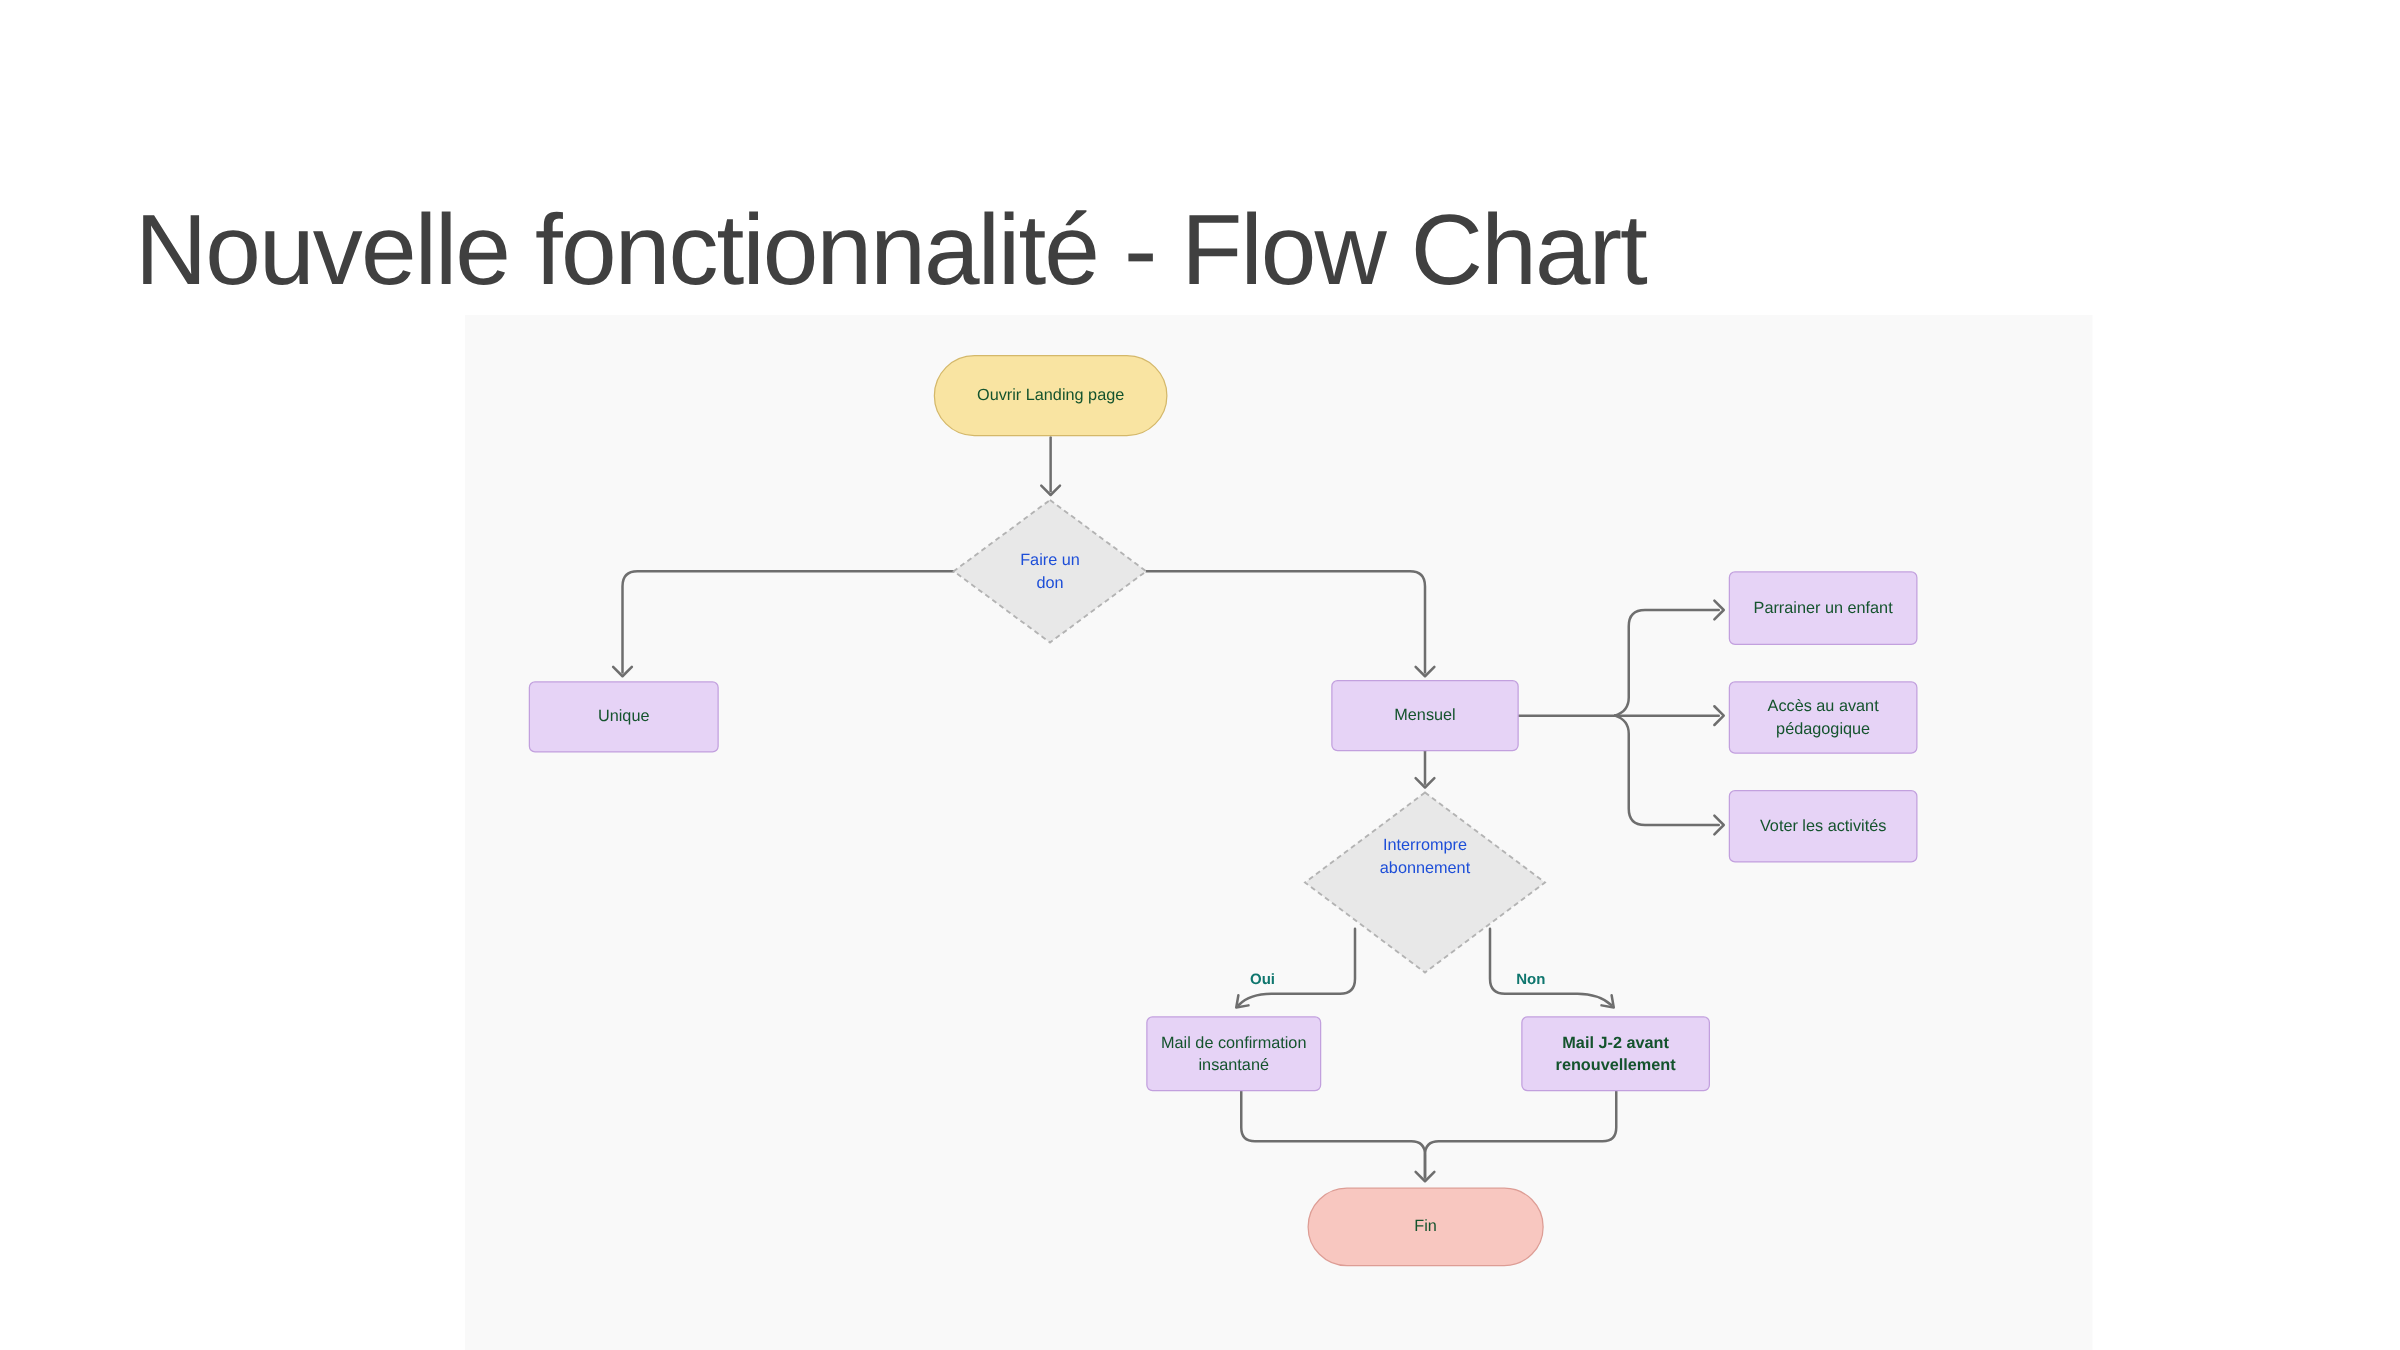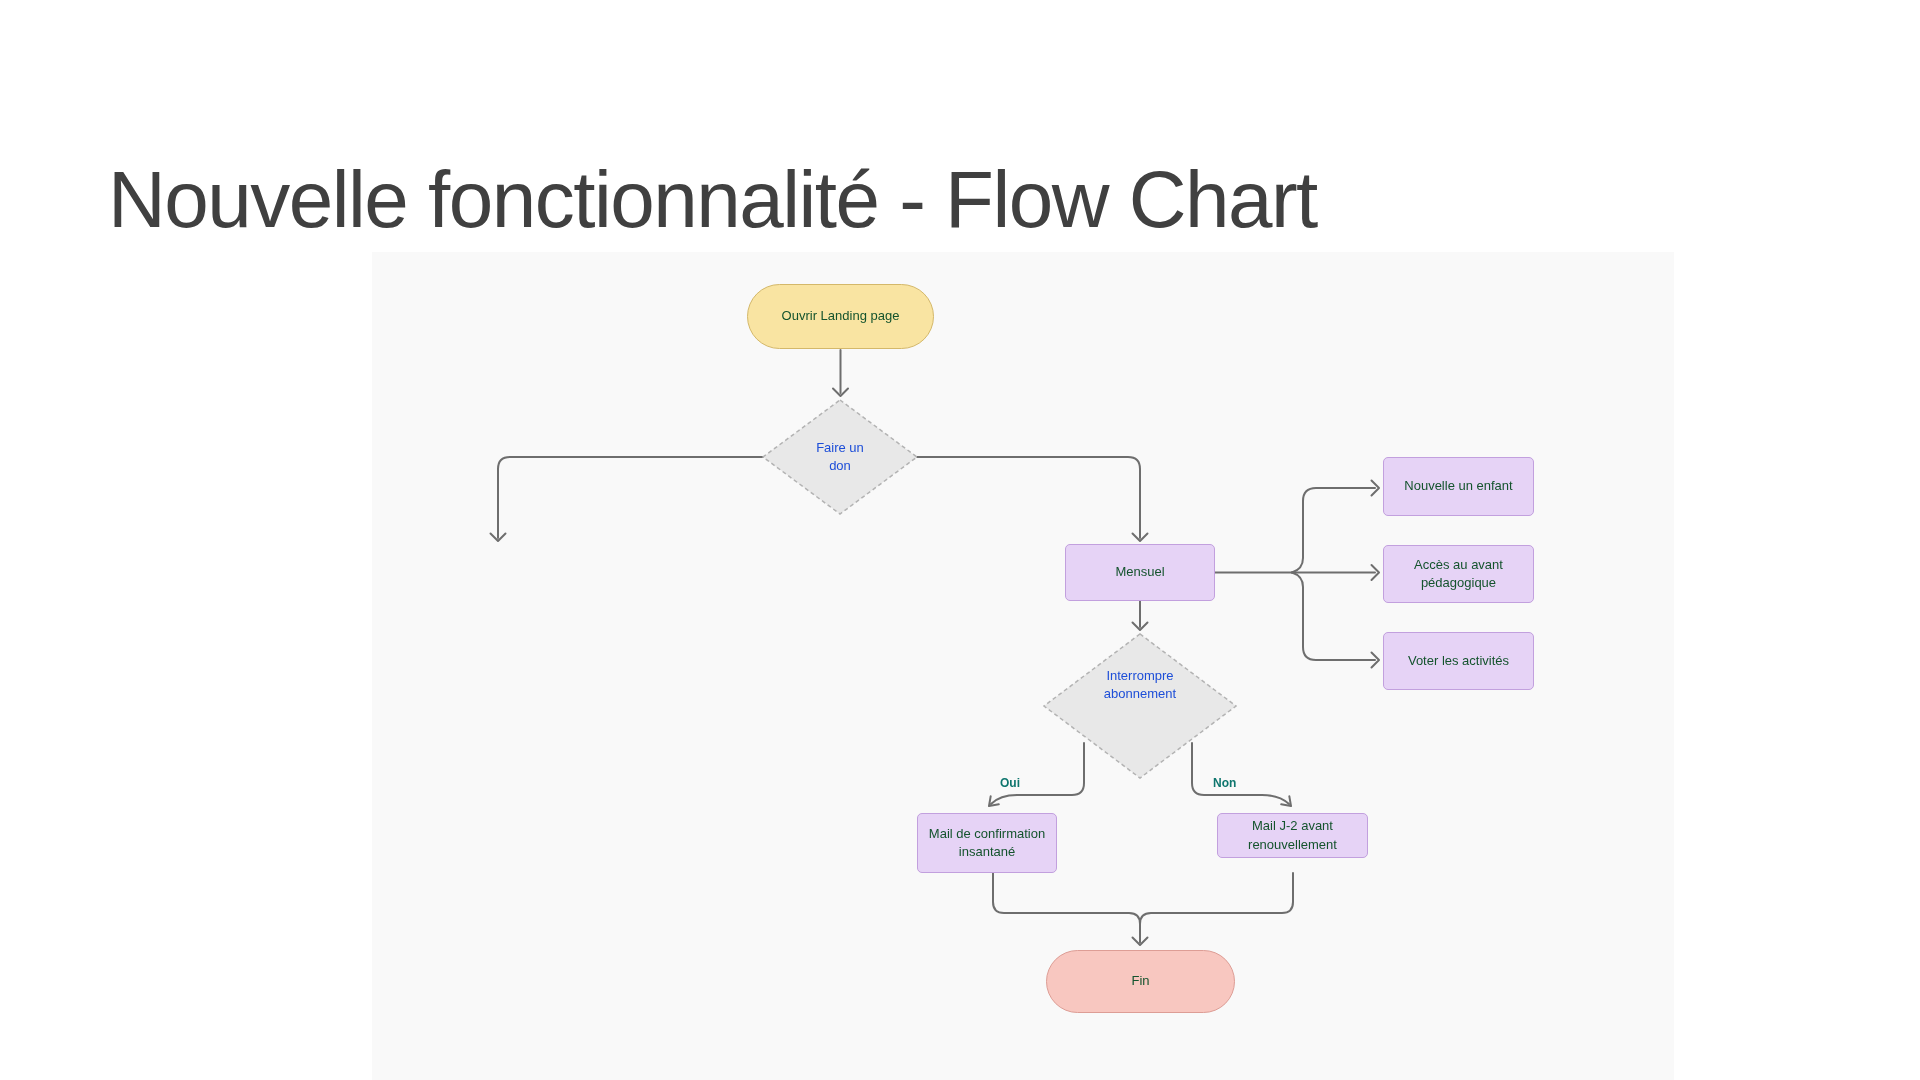--- a/index.html
+++ b/index.html
@@ -77,21 +77,21 @@
   }
 
   
   .n-start      { left: 375px; top: 32px;  width: 187px; height: 65px; }
   .n-unique     { left: 51px;  top: 293px; width: 152px; height: 57px; }
   .n-mensuel    { left: 693px; top: 292px; width: 150px; height: 57px; }
   .n-parrainer  { left: 1011px; top: 205px; width: 151px; height: 59px; }
   .n-acces      { left: 1011px; top: 293px; width: 151px; height: 58px; }
   .n-voter      { left: 1011px; top: 380px; width: 151px; height: 58px; }
   .n-mail-left  { left: 545px; top: 561px; width: 140px; height: 60px; text-align: center; }
-  .n-mail-right { left: 845px; top: 561px; width: 151px; height: 45px; }
+  .n-mail-right { left: 845px; top: 561px; width: 151px; height: 60px; font-weight: bold; }
   .n-fin        { left: 674px; top: 698px; width: 189px; height: 63px; }
   .d1-label     { left: 398px; top: 180px; width: 140px; height: 50px; }
   .d2-label     { left: 688px; top: 408px; width: 160px; height: 50px; }
   .lbl-oui      { left: 628px; top: 524px; }
   .lbl-non      { left: 841px; top: 524px; }
 </style>
 </head>
 <body>
 
 <h1 class="page-title">Nouvelle fonctionnalité - Flow Chart</h1>
@@ -134,24 +134,25 @@
 
     <polygon points="468,148 545,205 468,262 391,205" fill="#e8e8e8" stroke="#b3b3b3" stroke-width="1.5" stroke-dasharray="4 3"></polygon>
     <polygon points="768,382 864,454 768,526 672,454" fill="#e8e8e8" stroke="#b3b3b3" stroke-width="1.5" stroke-dasharray="4 3"></polygon>
   </svg>
 
   <div class="node terminator-start n-start">Ouvrir Landing page</div>
 
   <div class="decision-label d1-label">Faire un
 don</div>
 
+  <div class="node process n-unique">Unique</div>
 
   <div class="node process n-mensuel">Mensuel</div>
 
-  <div class="node process n-parrainer">Nouvelle un enfant</div>
+  <div class="node process n-parrainer">Parrainer un enfant</div>
 
   <div class="node process n-acces">Accès  au avant
 pédagogique</div>
 
   <div class="node process n-voter">Voter les activités</div>
 
   <div class="decision-label d2-label">Interrompre
 abonnement</div>
 
   <div class="edge-label lbl-oui">Oui</div>

